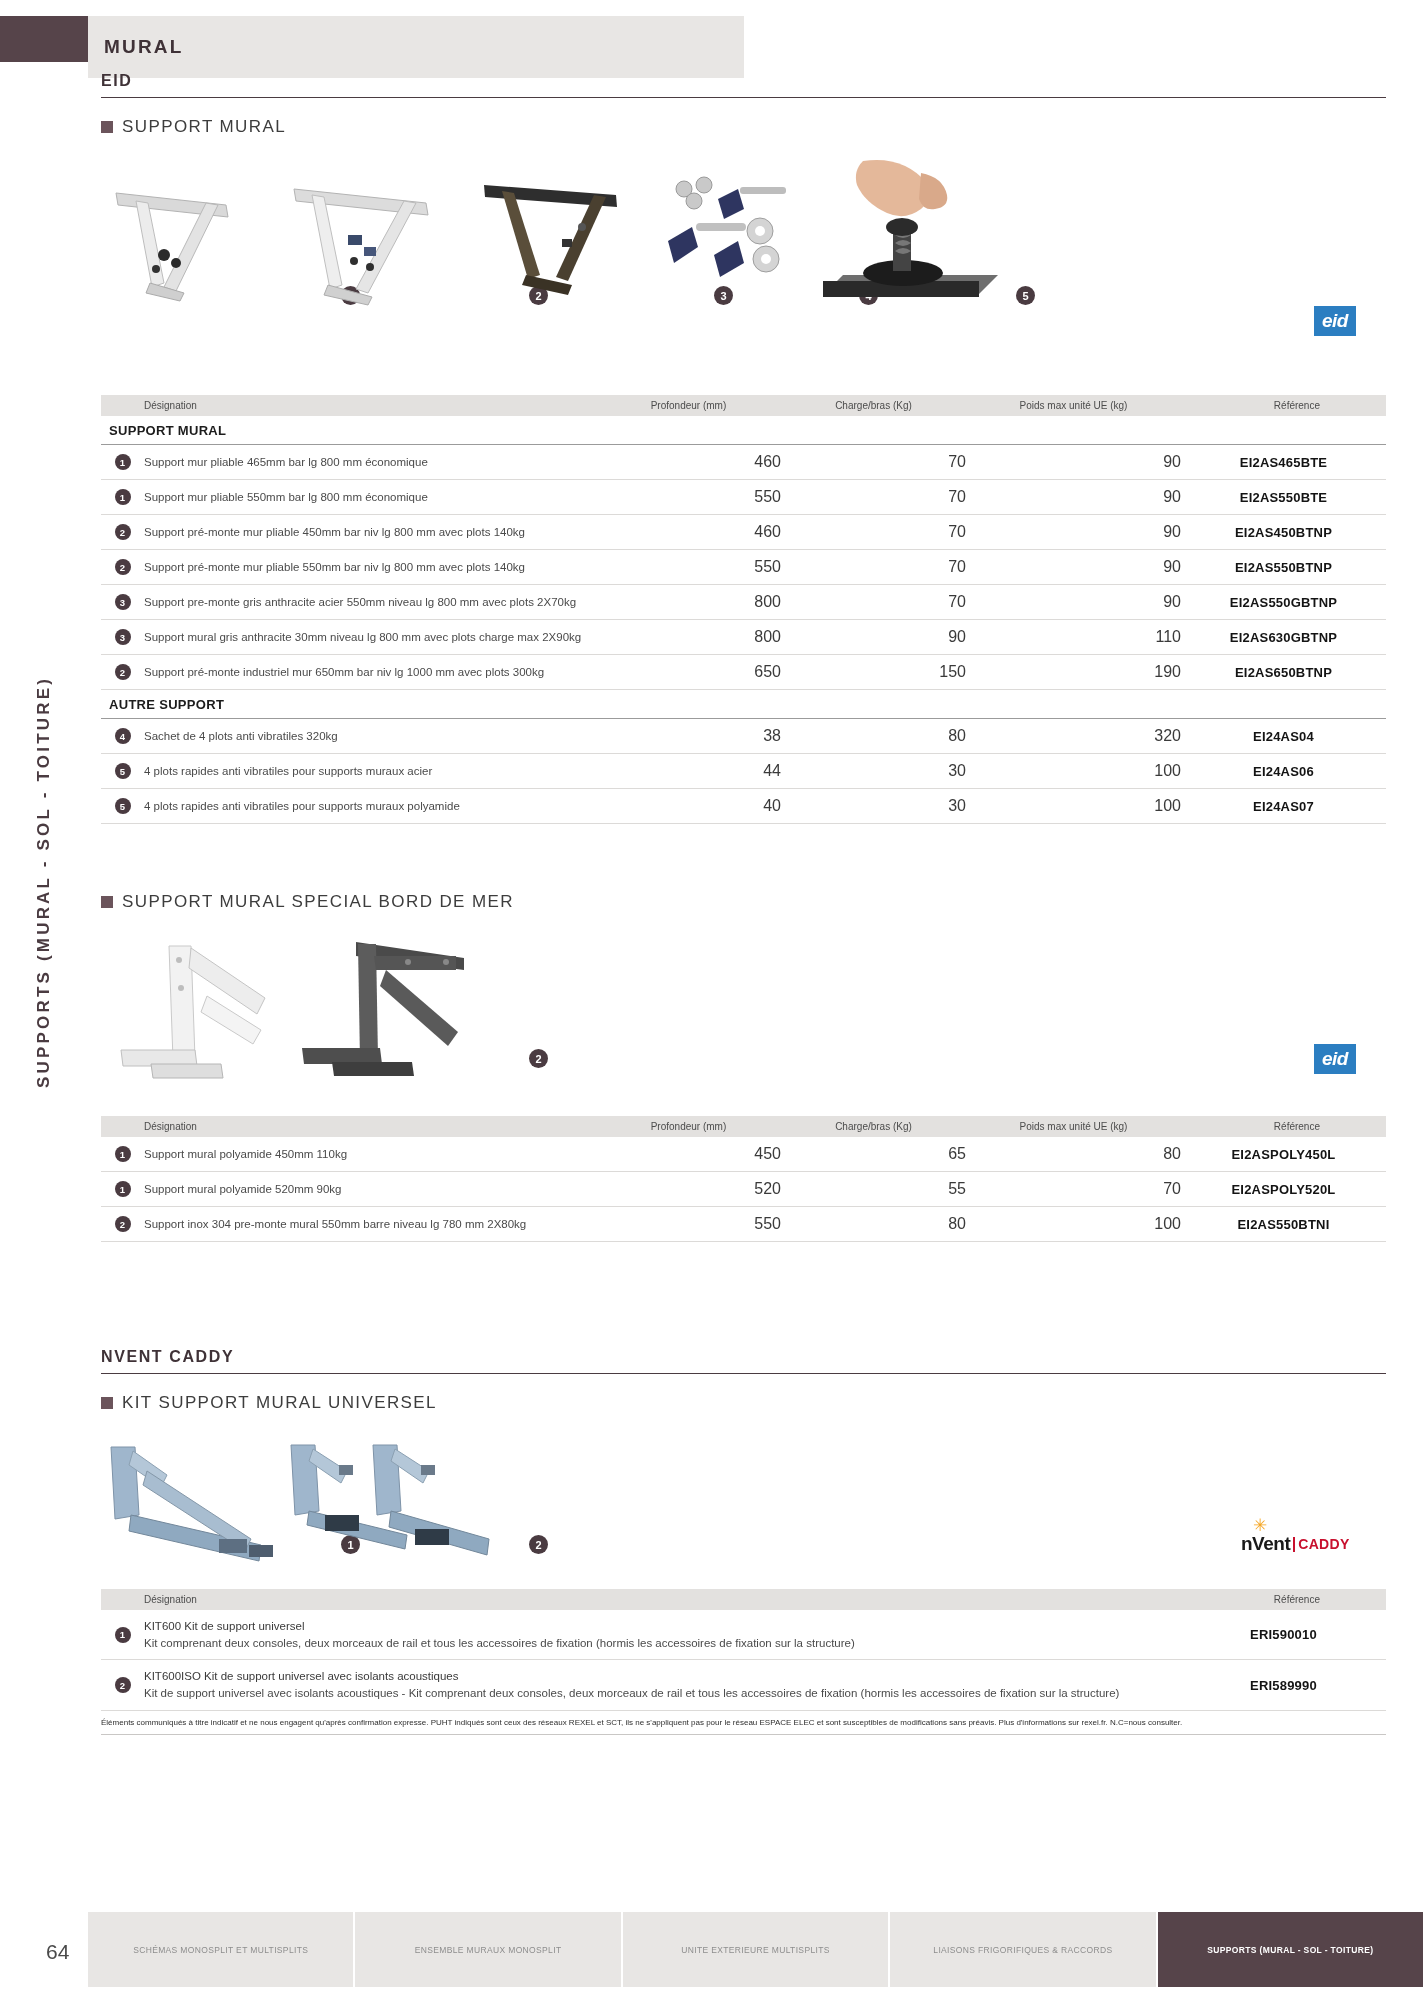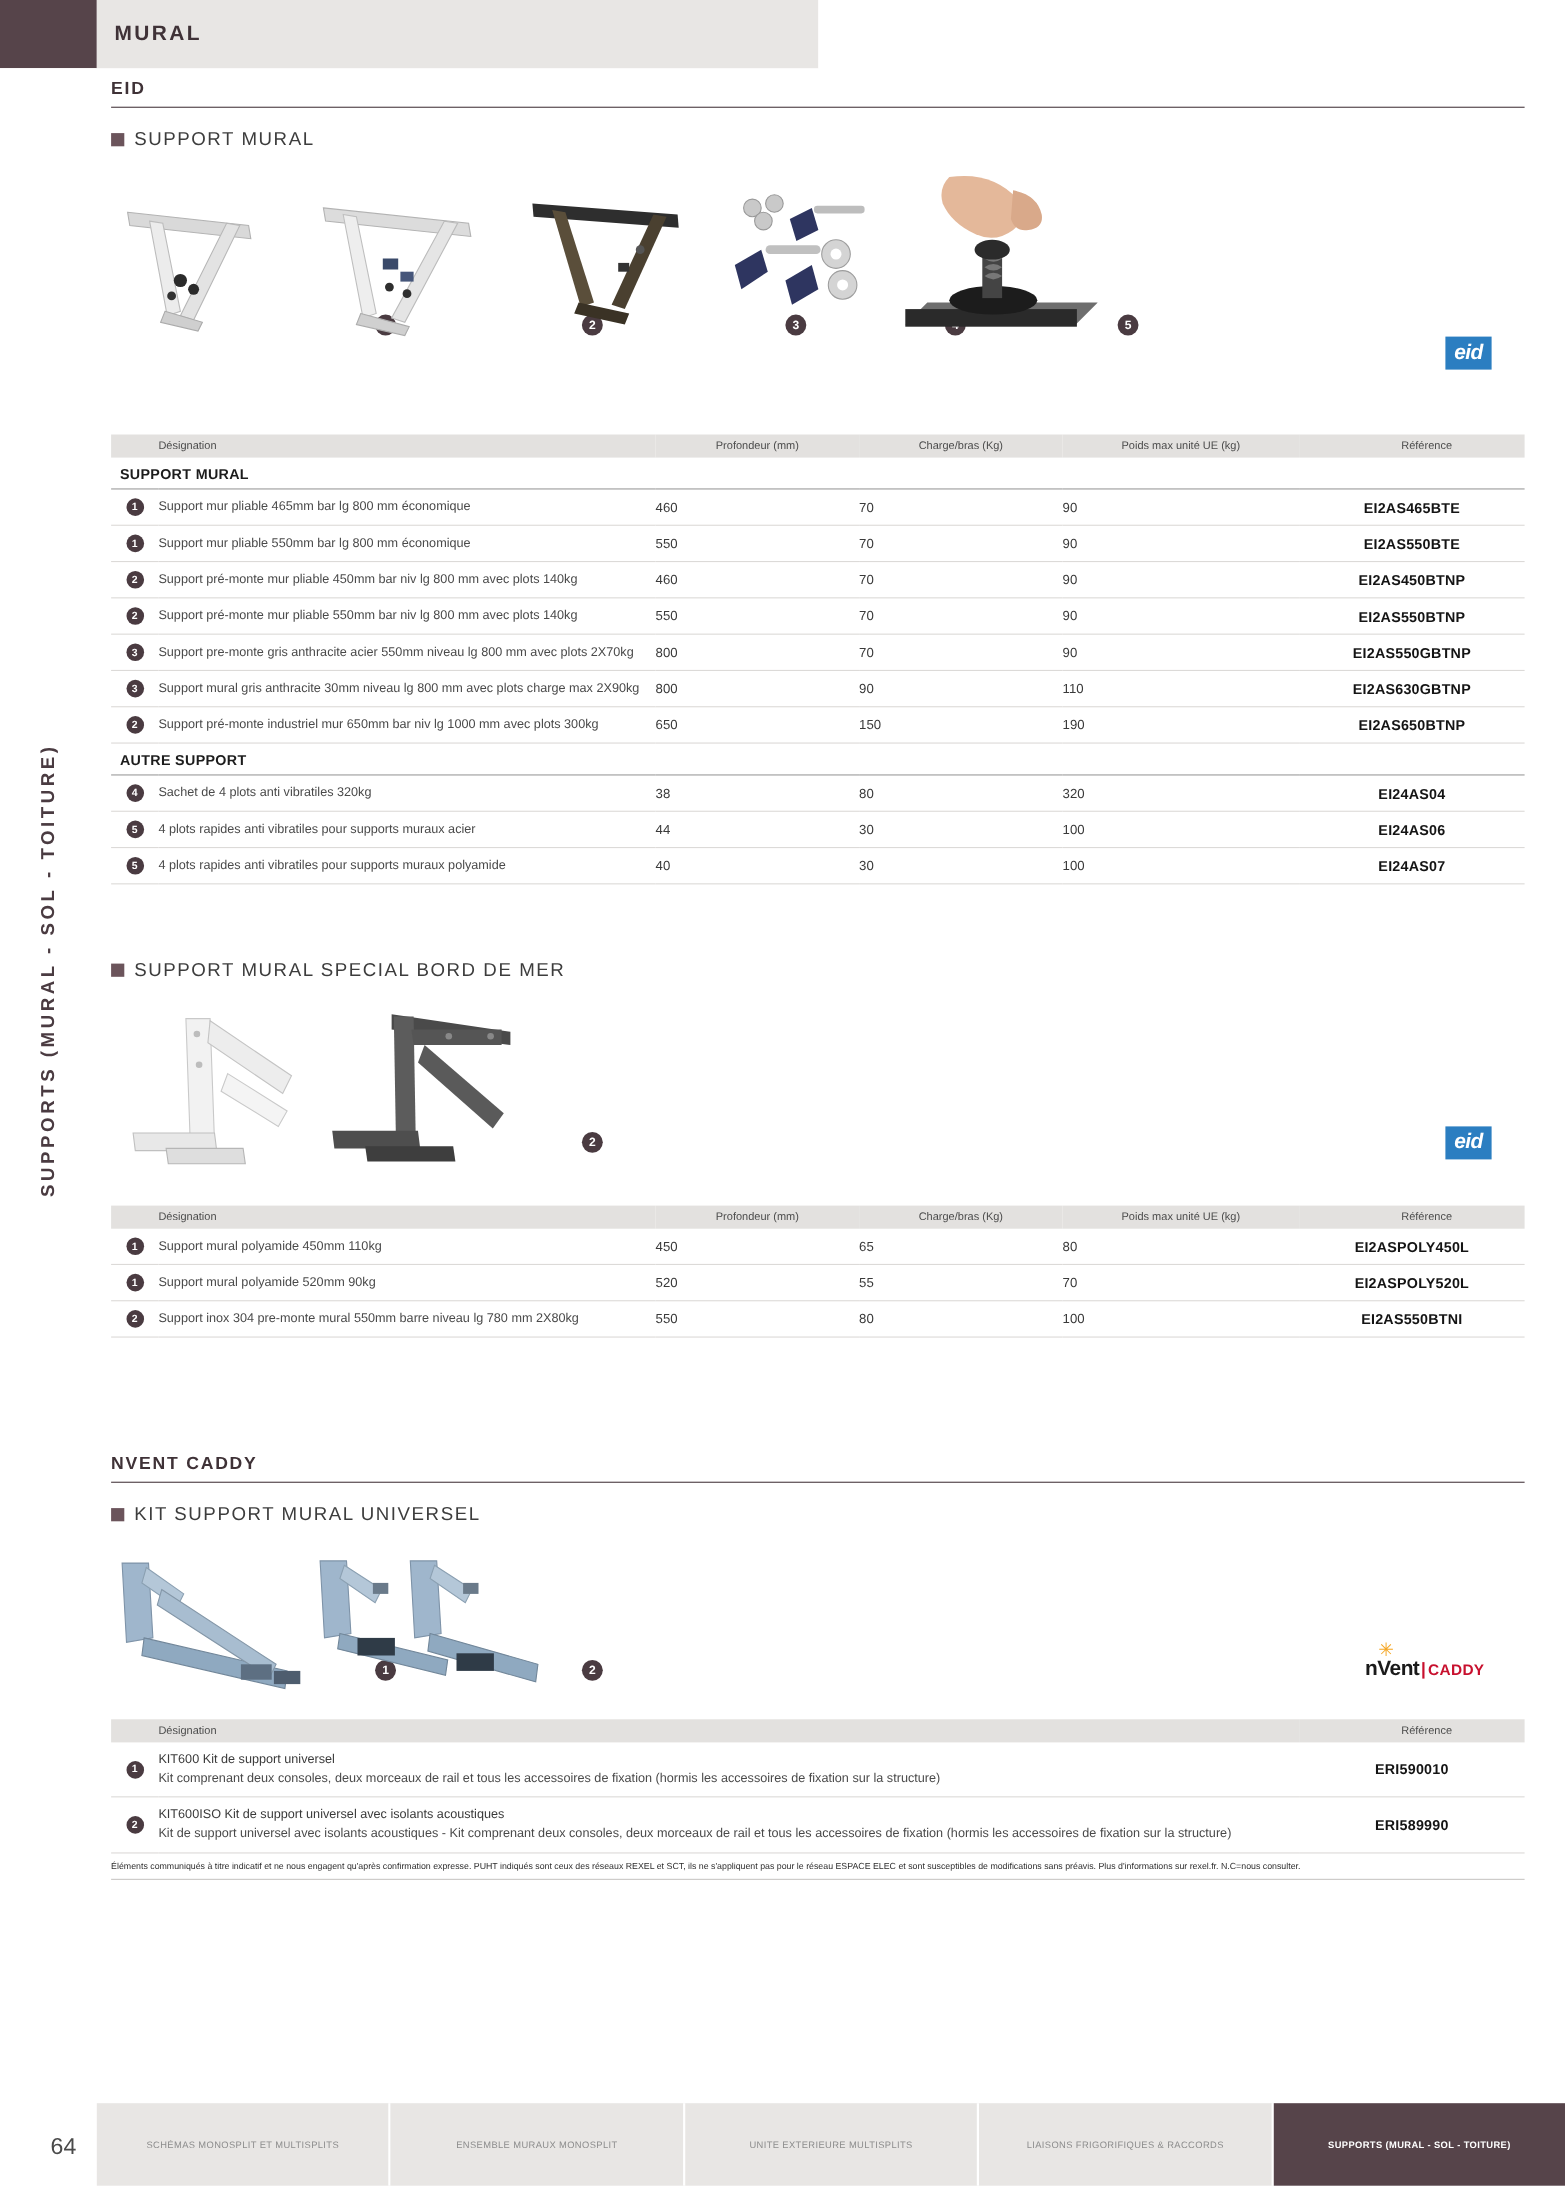--- a/index.html
+++ b/index.html
@@ -5,21 +5,21 @@
   * { box-sizing: border-box; margin: 0; padding: 0; }
   html, body {
     width: 1423px; height: 2000px;
     font-family: "Liberation Sans", sans-serif;
     background: #ffffff;
     overflow: hidden;
   }
   .page { position: relative; width: 1423px; height: 2000px; background: #fff; }
 
   
-  .topbar { position: absolute; top: 0; left: 0; width: 1329px; height: 62px; display: flex; }
+  .topbar { position: absolute; top: 16px; left: 0; width: 1329px; height: 62px; display: flex; }
   .topbar-left { width: 88px; height: 62px; background: #56444a; }
   .topbar-mid { flex: 1; height: 62px; background: #e8e6e4; display: flex; align-items: center; }
   .topbar-right { width: 585px; height: 62px; background: #ffffff; }
   .topbar-title {
     font-size: 19px; font-weight: bold; letter-spacing: 2.2px;
     color: #3f3237; padding-left: 16px;
   }
 
   
   .left-rail { position: absolute; top: 62px; left: 0; width: 88px; height: 1826px; background: #ffffff; }
@@ -78,21 +78,21 @@
   table.spec thead td.num { text-align: center; }
   table.spec thead td.ref { text-align: right; padding-right: 66px; }
 
   table.spec tbody td { padding: 8px 0; border-bottom: 1px solid #dcdad8; vertical-align: middle; }
   table.spec tbody tr.grp td {
     font-size: 13px; font-weight: bold; color: #1c1c1c; letter-spacing: 0.3px;
     padding: 7px 0 6px 0; border-bottom: 1px solid #9b9b9b;
   }
   td.cnum { width: 43px; text-align: center; }
   td.cdes { text-align: left; color: #4a4a4a; font-size: 11.5px; }
-  td.cval { text-align: left; color: #3a3a3a; font-size: 12px; }
+  td.cval { text-align: right; color: #3a3a3a; font-size: 16px; }
   td.cref { text-align: center; font-weight: bold; color: #141414; font-size: 13px; letter-spacing: 0.2px; }
   .rowbadge {
     display: inline-flex; width: 16px; height: 16px; border-radius: 50%;
     background: #4a3b41; color: #fff; font-size: 9.5px; font-weight: bold;
     align-items: center; justify-content: center;
   }
   .two-line { line-height: 1.45; }
   .two-line .l1 { color: #3a3a3a; }
   .two-line .l2 { color: #4a4a4a; }
 

